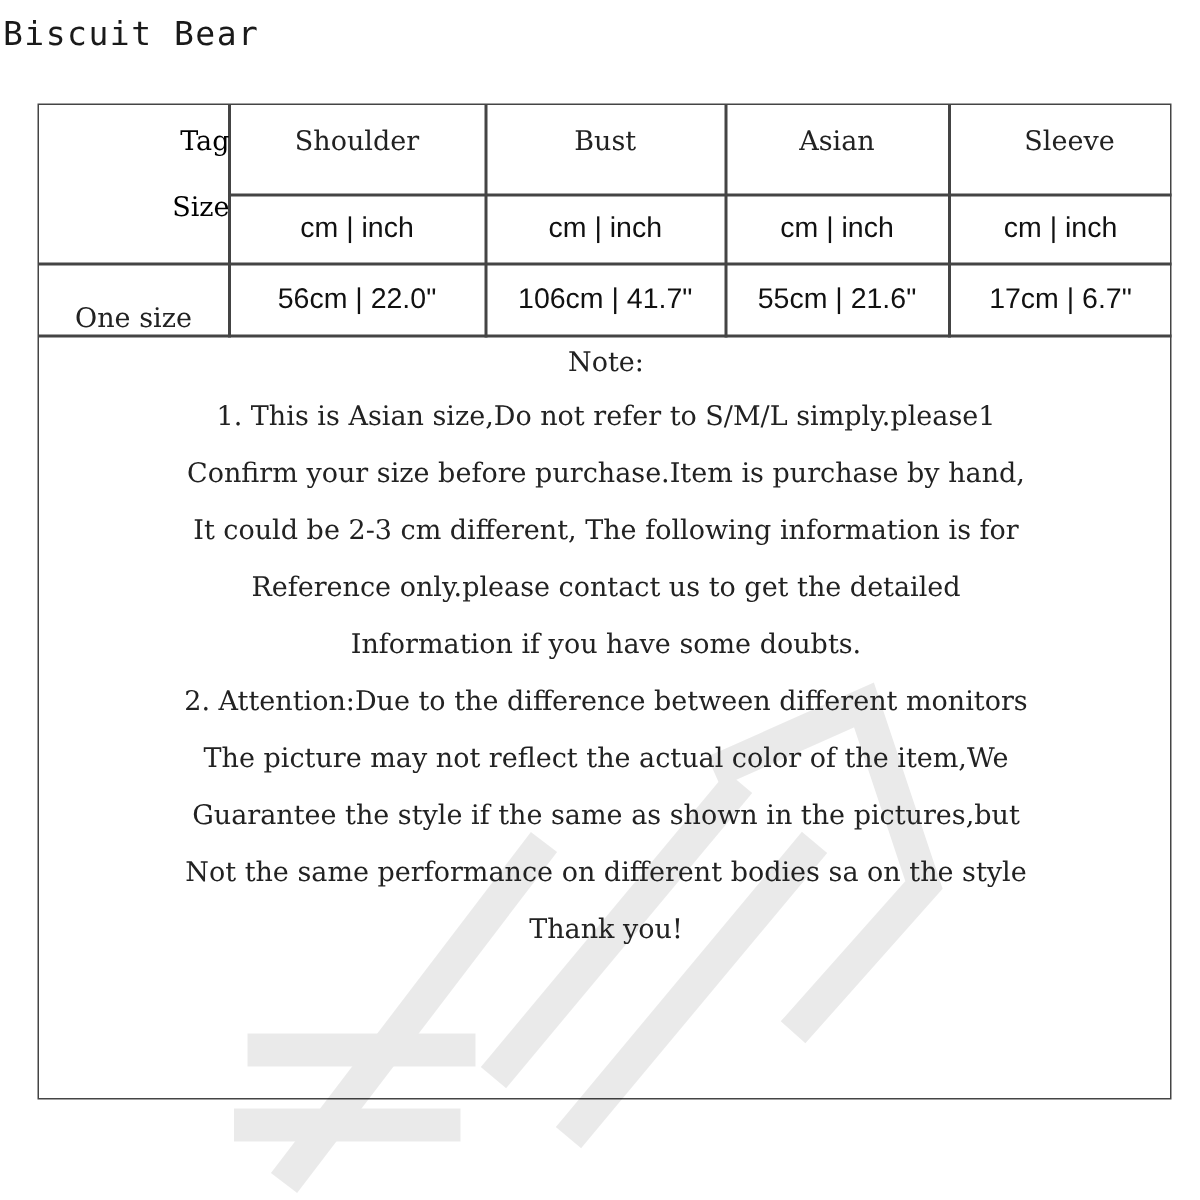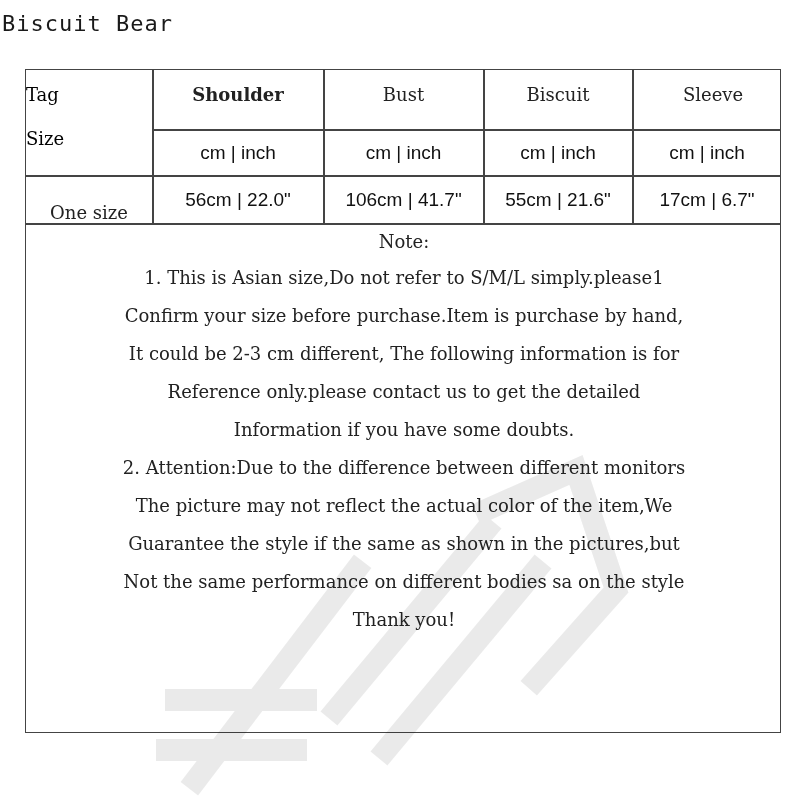--- a/index.html
+++ b/index.html
@@ -15,21 +15,21 @@
   }
   .cell {
     position: absolute; box-sizing: border-box;
     display: flex; align-items: center; justify-content: center;
     color: #222;
   }
   .serif { font-family: "DejaVu Serif", "Liberation Serif", serif; font-size: 18px; }
   .sans { font-family: Liberation Sans, sans-serif; font-size: 19px; color: #111; }
   .vline { position: absolute; width: 1.5px; background: #444; }
   .hline { position: absolute; height: 1.5px; background: #444; }
-  .tag-label { position: absolute; left: 0; width: 127px; text-align: left; }
+  .tag-label { position: absolute; left: 0; width: 127px; text-align: right; }
   .notes {
     position: absolute; left: 0; top: 155px; width: 756px;
     font-family: "DejaVu Serif", "Liberation Serif", serif; font-size: 18px;
     color: #222; text-align: center;
   }
   .note-line { height: 38px; line-height: 38px; white-space: nowrap; }
   .watermark {
     position: absolute; left: 130px; top: 380px; width: 520px; height: 380px;
     pointer-events: none; opacity: 0.08;
   }
@@ -56,23 +56,23 @@
   <div class="vline" style="left:297px; top:0; height:155px;"></div>
   <div class="vline" style="left:457px; top:0; height:155px;"></div>
   <div class="vline" style="left:606px; top:0; height:155px;"></div>
   <div class="hline" style="left:127px; top:59px; width:628px;"></div>
   <div class="hline" style="left:0; top:105px; width:755px;"></div>
   <div class="hline" style="left:0; top:153px; width:755px;"></div>
 
   <div class="serif tag-label" style="top:14px;">Tag</div>
   <div class="serif tag-label" style="top:58px;">Size</div>
 
-  <div class="cell serif" style="left:127px; top:0; width:170px; height:48px;font-weight:bold;">Shoulder</div>
+  <div class="cell serif" style="left:127px; top:0; width:170px; height:48px;">Shoulder</div>
   <div class="cell serif" style="left:298px; top:0; width:159px; height:48px;">Bust</div>
-  <div class="cell serif" style="left:458px; top:0; width:148px; height:48px;">Biscuit</div>
+  <div class="cell serif" style="left:458px; top:0; width:148px; height:48px;">Asian</div>
   <div class="cell serif" style="left:607px; top:0; width:160px; height:48px;">Sleeve</div>
 
   <div class="cell sans" style="left:127px; top:61px; width:170px; height:44px;">cm | inch</div>
   <div class="cell sans" style="left:298px; top:61px; width:159px; height:44px;">cm | inch</div>
   <div class="cell sans" style="left:458px; top:61px; width:148px; height:44px;">cm | inch</div>
   <div class="cell sans" style="left:607px; top:61px; width:148px; height:44px;">cm | inch</div>
 
   <div class="cell serif" style="left:0; top:122px; width:126px; height:40px;text-align:center;">One size</div>
   <div class="cell sans" style="left:127px; top:107px; width:170px; height:46px;">56cm | 22.0"</div>
   <div class="cell sans" style="left:298px; top:107px; width:159px; height:46px;">106cm | 41.7"</div>

